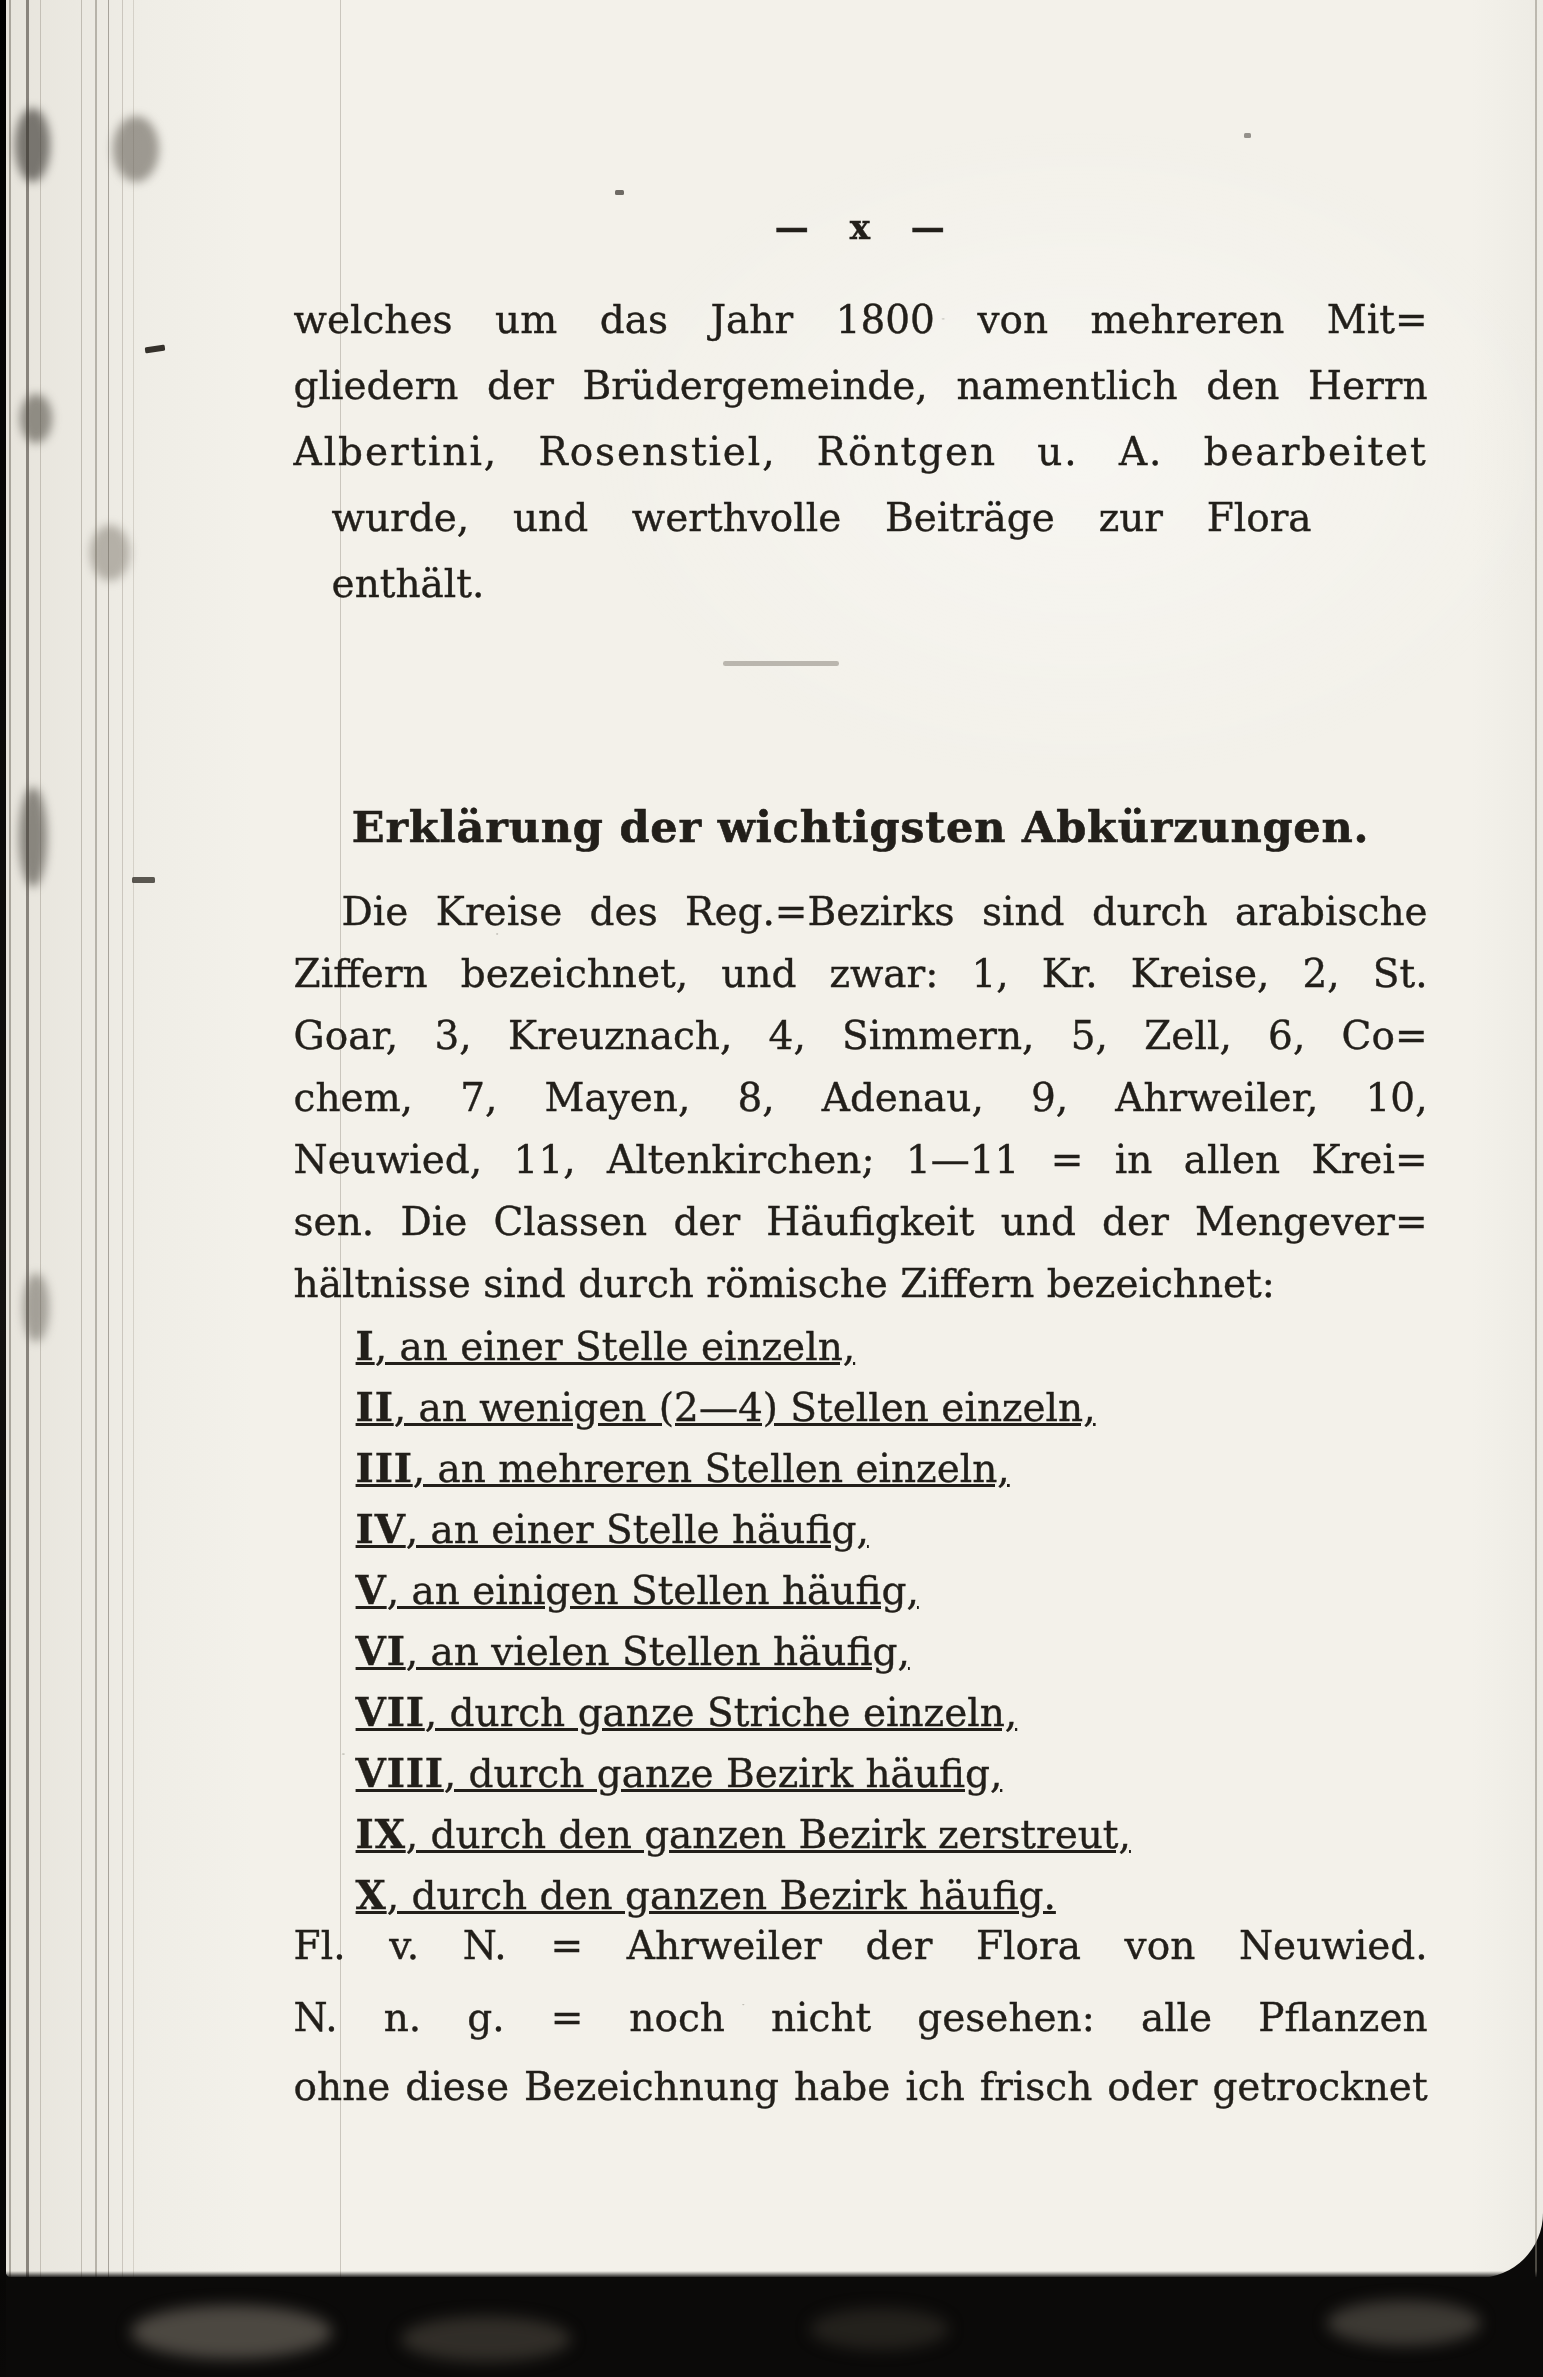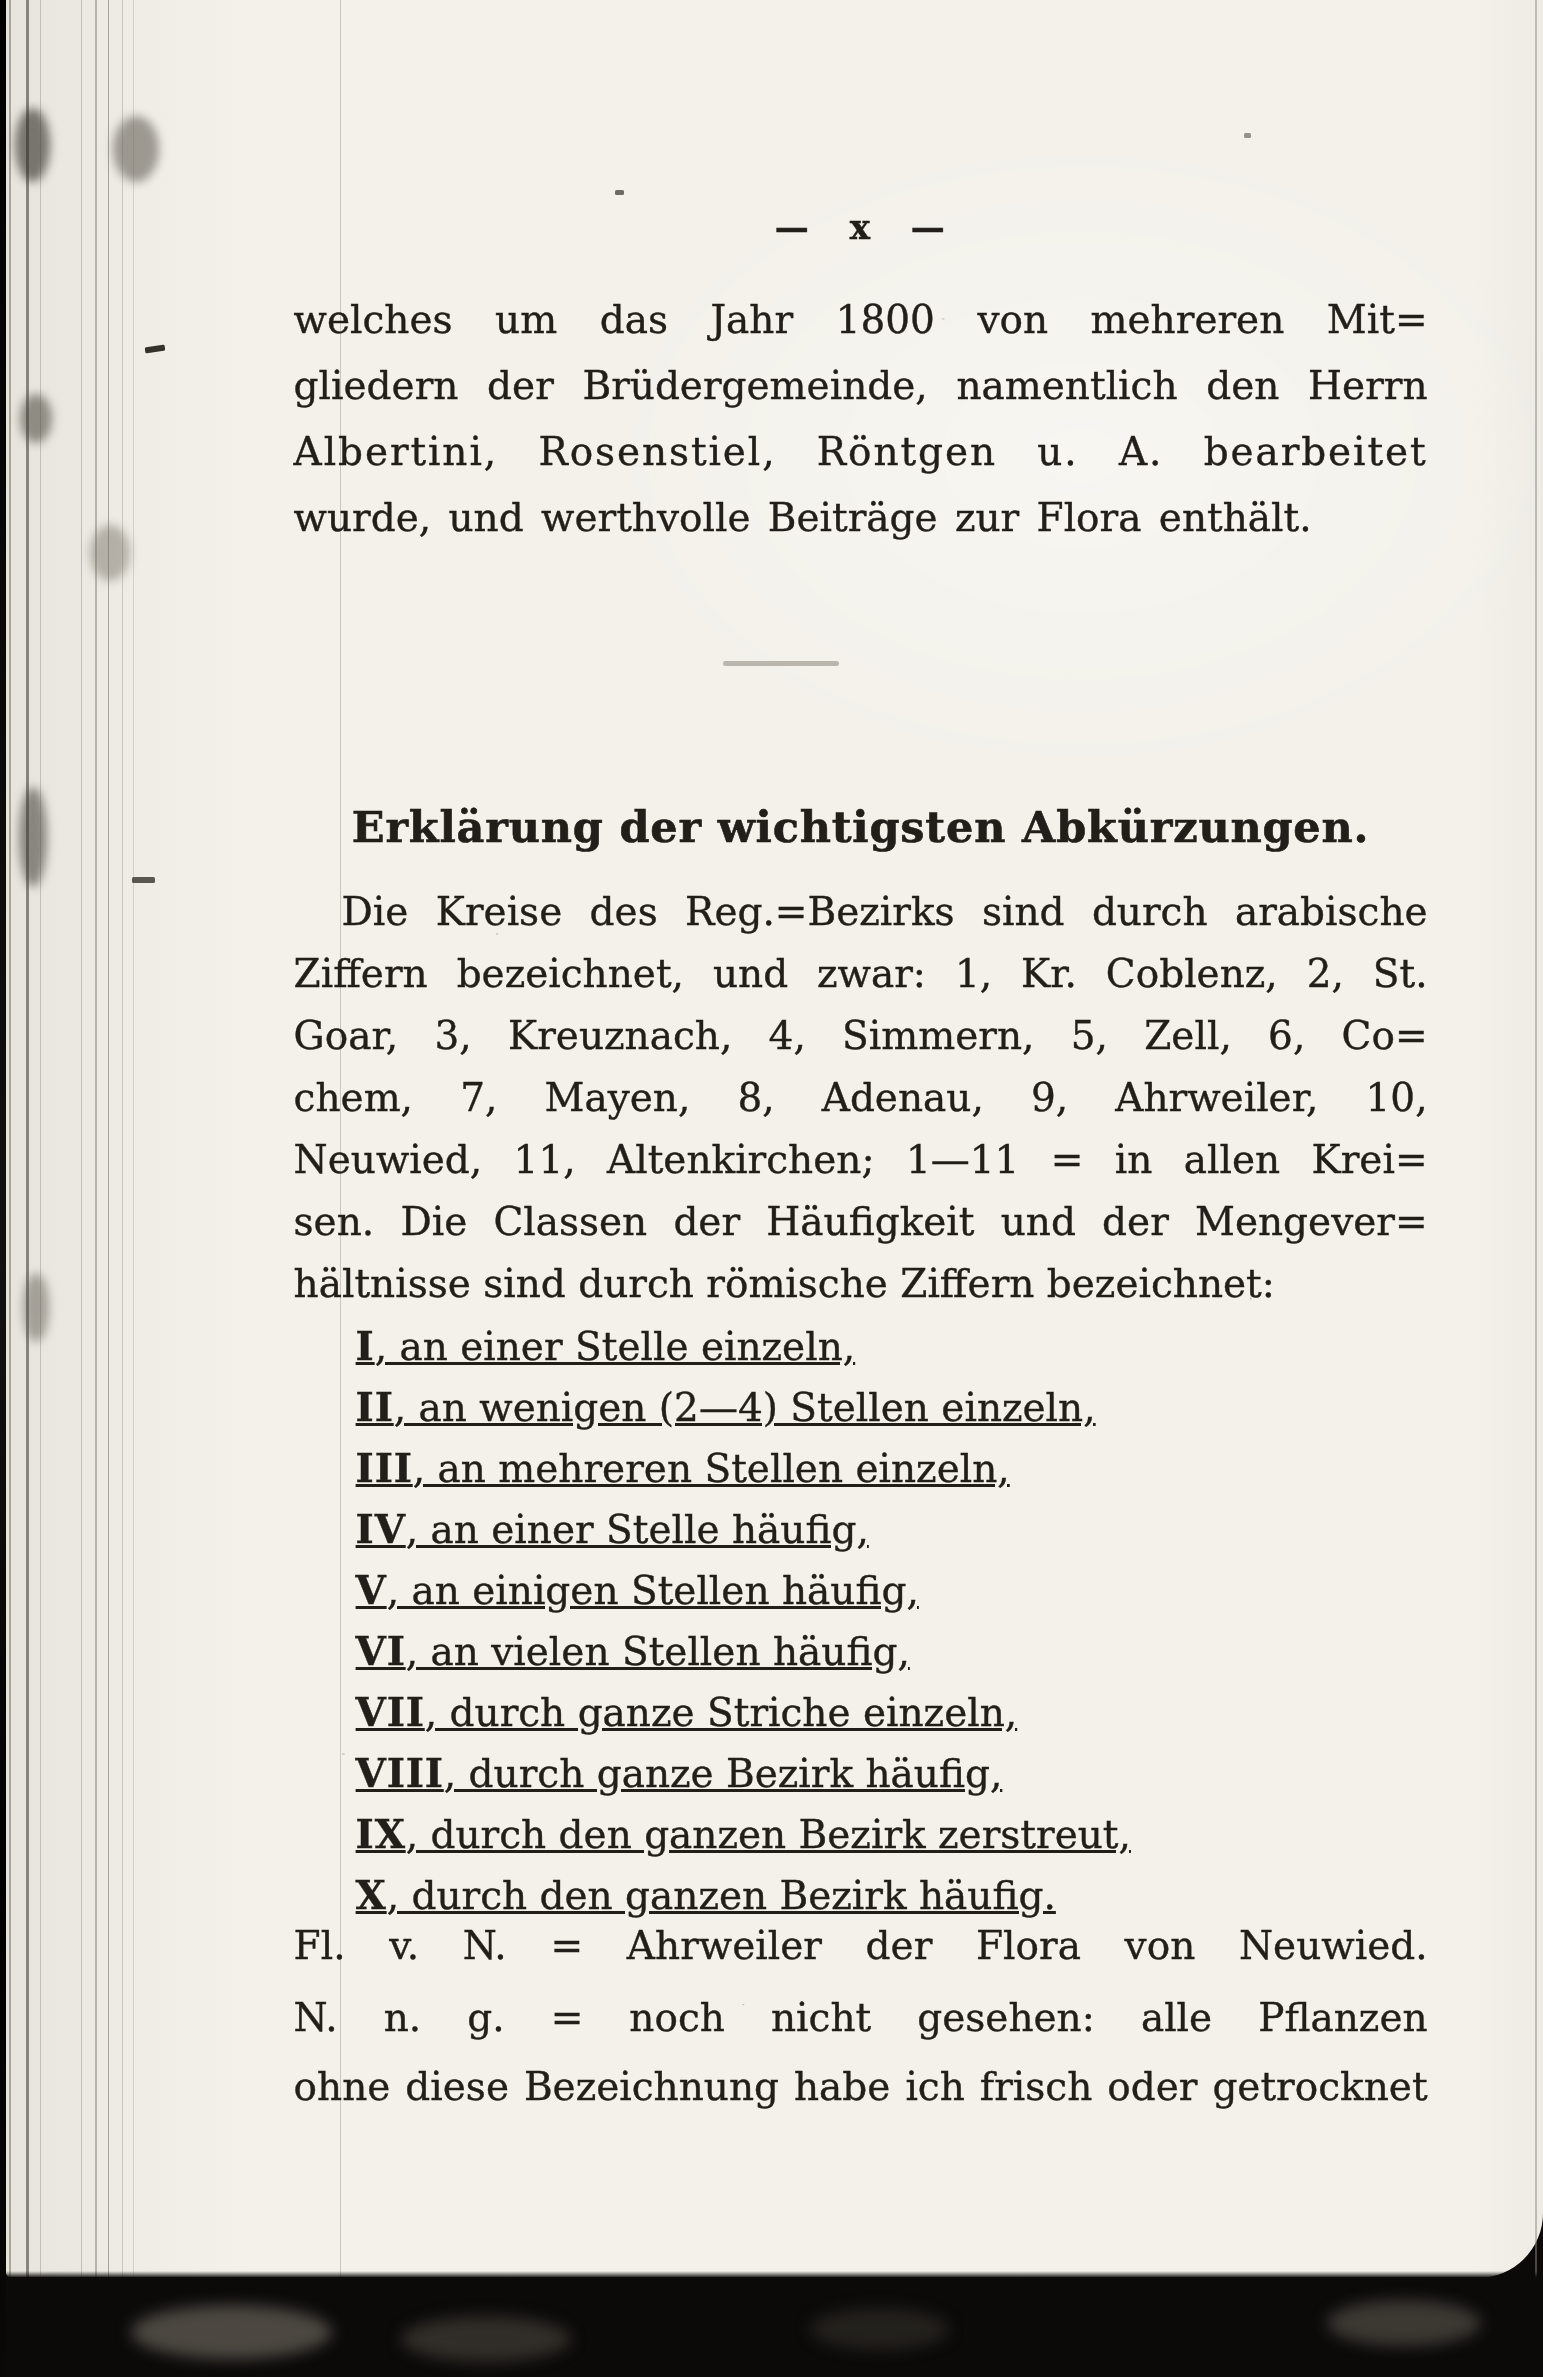--- a/index.html
+++ b/index.html
@@ -34,21 +34,21 @@
   .ink{color:#221f1a;-webkit-text-stroke:0.4px #221f1a;}
   .block{position:absolute;left:289px;width:1134px;}
   .tline{text-align:justify;text-align-last:justify;}
   .tline.natural{text-align:center;text-align-last:left;}
   #pageno{
     position:absolute;left:289px;width:1134px;top:207px;
     text-align:center;font-size:34px;font-weight:bold;
     word-spacing:26px;letter-spacing:1.5px;
   }
   #p1{top:287px;font-size:39px;line-height:66px;}
-  #p1 .short{padding-right:116px;}
+  #p1 .short{padding-right:116px;margin-left:38px;}
   #p1 .sperr{letter-spacing:1.9px;}
   #heading{
     top:769px;text-align:center;font-size:43px;font-weight:bold;
     letter-spacing:0.8px;margin-top:33px;-webkit-text-stroke:0.6px #1d1a16;
   }
   #p2{top:881px;font-size:39px;line-height:62px;}
   #p2 .indent{text-indent:48px;}
   #abbr-list{top:1316px;font-size:39px;line-height:60px;}
   #abbr-list .row{margin-left:62px;text-decoration:underline;}
   #abbr-list .rn{font-weight:bold;letter-spacing:0.8px;}
@@ -103,21 +103,21 @@
       <div class="tline">welches um das Jahr 1800 von mehreren Mit=</div>
       <div class="tline">gliedern der Brüdergemeinde, namentlich den Herrn</div>
       <div class="tline sperr">Albertini, Rosenstiel, Röntgen u. A. bearbeitet</div>
       <div class="tline short">wurde, und werthvolle Beiträge zur Flora enthält.</div>
     </div>
 
     <div id="heading" class="block ink">Erklärung der wichtigsten Abkürzungen.</div>
 
     <div id="p2" class="block ink">
       <div class="tline indent">Die Kreise des Reg.=Bezirks sind durch arabische</div>
-      <div class="tline">Ziffern bezeichnet, und zwar: 1, Kr. Coblenz, 2, St.</div>
+      <div class="tline">Ziffern bezeichnet, und zwar: 1, Kr. Kreise, 2, St.</div>
       <div class="tline">Goar, 3, Kreuznach, 4, Simmern, 5, Zell, 6, Co=</div>
       <div class="tline">chem, 7, Mayen, 8, Adenau, 9, Ahrweiler, 10,</div>
       <div class="tline">Neuwied, 11, Altenkirchen; 1—11 = in allen Krei=</div>
       <div class="tline">sen. Die Classen der Häufigkeit und der Mengever=</div>
       <div class="tline natural">hältnisse sind durch römische Ziffern bezeichnet:</div>
     </div>
 
     <div id="abbr-list" class="block ink">
       <div class="row"><span class="rn">I</span><span>, an einer Stelle einzeln,</span></div>
       <div class="row"><span class="rn">II</span><span>, an wenigen (2—4) Stellen einzeln,</span></div>

